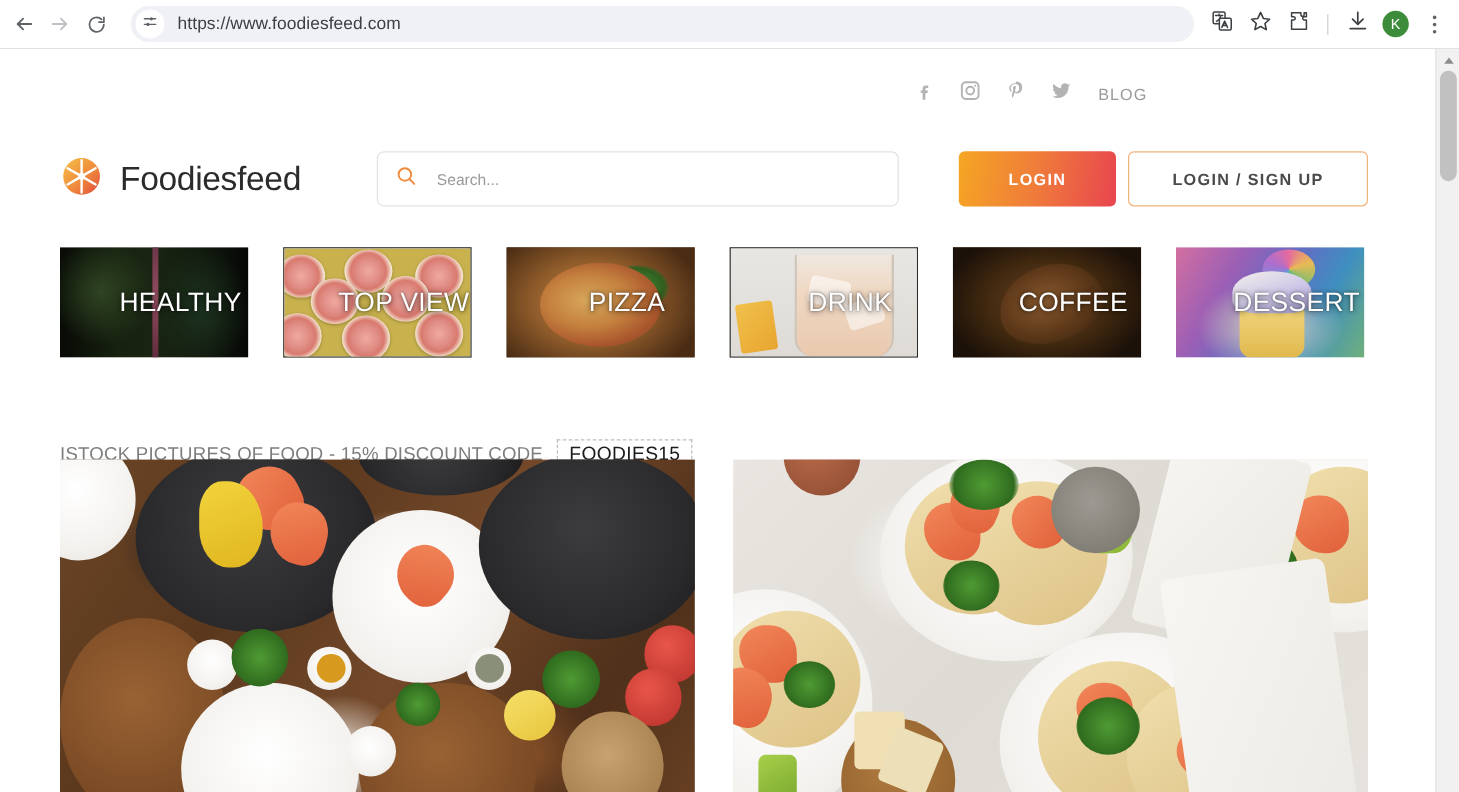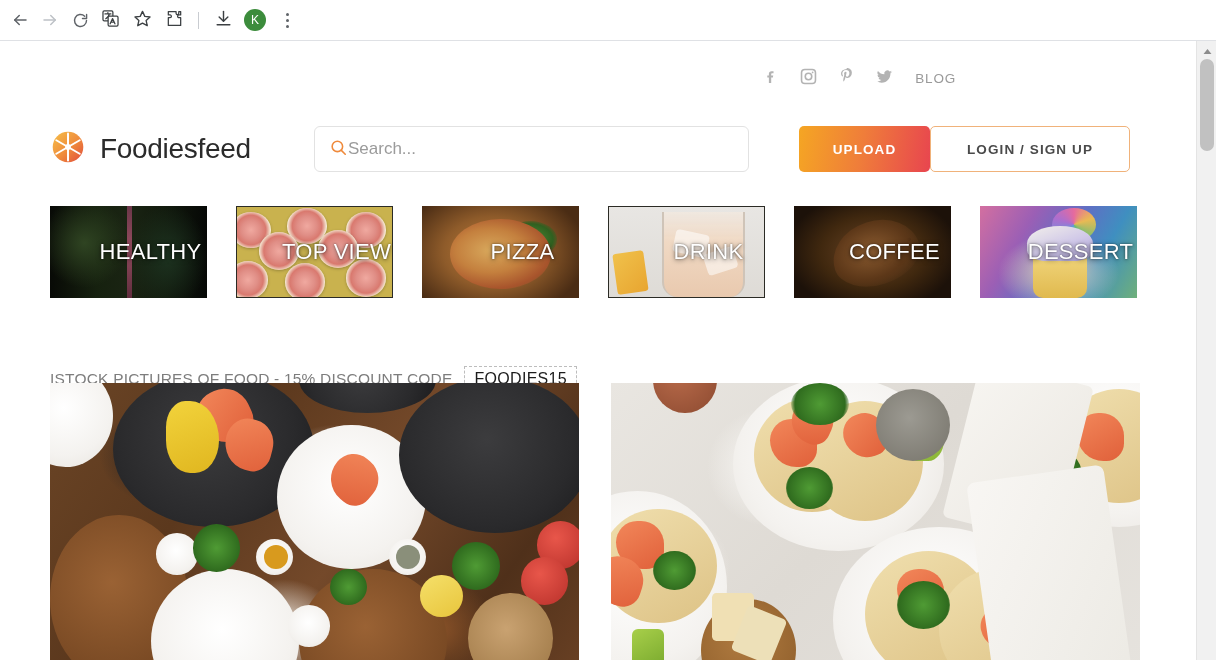--- a/index.html
+++ b/index.html
@@ -130,41 +130,42 @@
     width: 435px; height: 46px;
     border: 1px solid #e2e2e2;
     border-radius: 6px;
     background: #ffffff;
     display: flex; align-items: center;
     padding-left: 14px;
   }
   .search-input {
     border: none; outline: none; background: transparent;
     font-family: "Liberation Sans", sans-serif;
-    font-size: 17px;
+    font-size: 13px;
     color: #555;
+    margin-left: 16px;
     width: 360px;
   }
   .search-input::placeholder { color: #9b9b9b; }
 
   .btn-upload {
     margin-left: 50px;
     width: 131px; height: 46px;
     border-radius: 5px;
     background: linear-gradient(100deg, #f5a623 0%, #ef7d3a 48%, #e8454f 100%);
     color: #ffffff;
     font-size: 13.5px;
     letter-spacing: 1.1px;
     font-weight: 700;
     display: flex; align-items: center; justify-content: center;
     border: none;
     font-family: "Liberation Sans", sans-serif;
   }
   .btn-login {
-    margin-left: 0;
+    margin-left: 10px;
     width: 200px; height: 46px;
     border-radius: 5px;
     background: #ffffff;
     border: 1px solid #f0b27a;
     color: #4a4a4a;
     font-size: 13.5px;
     letter-spacing: 1.1px;
     font-weight: 700;
     display: flex; align-items: center; justify-content: center;
     font-family: "Liberation Sans", sans-serif;
@@ -418,20 +419,33 @@
 
   <div class="nav-btn">
     <span>
       <svg width="17" height="17" viewBox="0 0 24 24" fill="none" stroke="#5f6368" stroke-width="2" stroke-linecap="round">
         <path d="M20.5 12a8.5 8.5 0 1 1-2.6-6.1"></path>
         <polyline points="20.6,3.4 20.6,9.2 14.8,9.2" stroke-linejoin="round"></polyline>
       </svg>
     </span>
   </div>
 
+  <div class="omnibox">
+    <div class="omni-badge">
+      <span>
+        <svg width="14" height="14" viewBox="0 0 24 24" fill="none" stroke="#5f6368" stroke-width="2" stroke-linecap="round">
+          <line x1="4" y1="8" x2="20" y2="8"></line>
+          <line x1="4" y1="16" x2="20" y2="16"></line>
+          <circle cx="14" cy="8" r="2.3" fill="#5f6368" stroke="none"></circle>
+          <circle cx="9" cy="16" r="2.3" fill="#5f6368" stroke="none"></circle>
+        </svg>
+      </span>
+    </div>
+    <span class="omni-url">https://www.foodiesfeed.com</span>
+  </div>
 
   <div class="chrome-right">
     <div class="chrome-icon-btn">
       <span>
         <svg width="19" height="19" viewBox="0 0 24 24" fill="none" stroke="#3c4043" stroke-width="1.6">
           <rect x="2.5" y="2.5" width="12.5" height="12.5" rx="1.6"></rect>
           <path d="M5 6.2h7.5M8.7 6.2v-1.6M10.4 6.2s-.4 4-4.4 6.2" stroke-linecap="round"></path>
           <rect x="9" y="9" width="12.5" height="12.5" rx="1.6" fill="#ffffff"></rect>
           <path d="M11.6 18.7l3-6.6 3 6.6M12.6 16.6h4" stroke-linecap="round" stroke-linejoin="round"></path>
         </svg>
@@ -554,21 +568,21 @@
       <div class="searchbox">
         <span>
           <svg width="19" height="19" viewBox="0 0 24 24" fill="none" stroke="#ef8a3c" stroke-width="2" stroke-linecap="round">
             <circle cx="10.6" cy="10.6" r="6.6"></circle>
             <line x1="15.6" y1="15.6" x2="20.5" y2="20.5"></line>
           </svg>
         </span>
         <input class="search-input" type="text" placeholder="Search..." style="">
       </div>
 
-      <button class="btn-upload">UPLOAD</button>
+      <button class="btn-upload">LOGIN</button>
       <button class="btn-login">LOGIN / SIGN UP</button>
     </div>
 
     <div class="tiles">
 
       <div class="tile">
         <div class="tile-art art-healthy"></div>
         <span class="tile-label">HEALTHY</span>
       </div>
 

